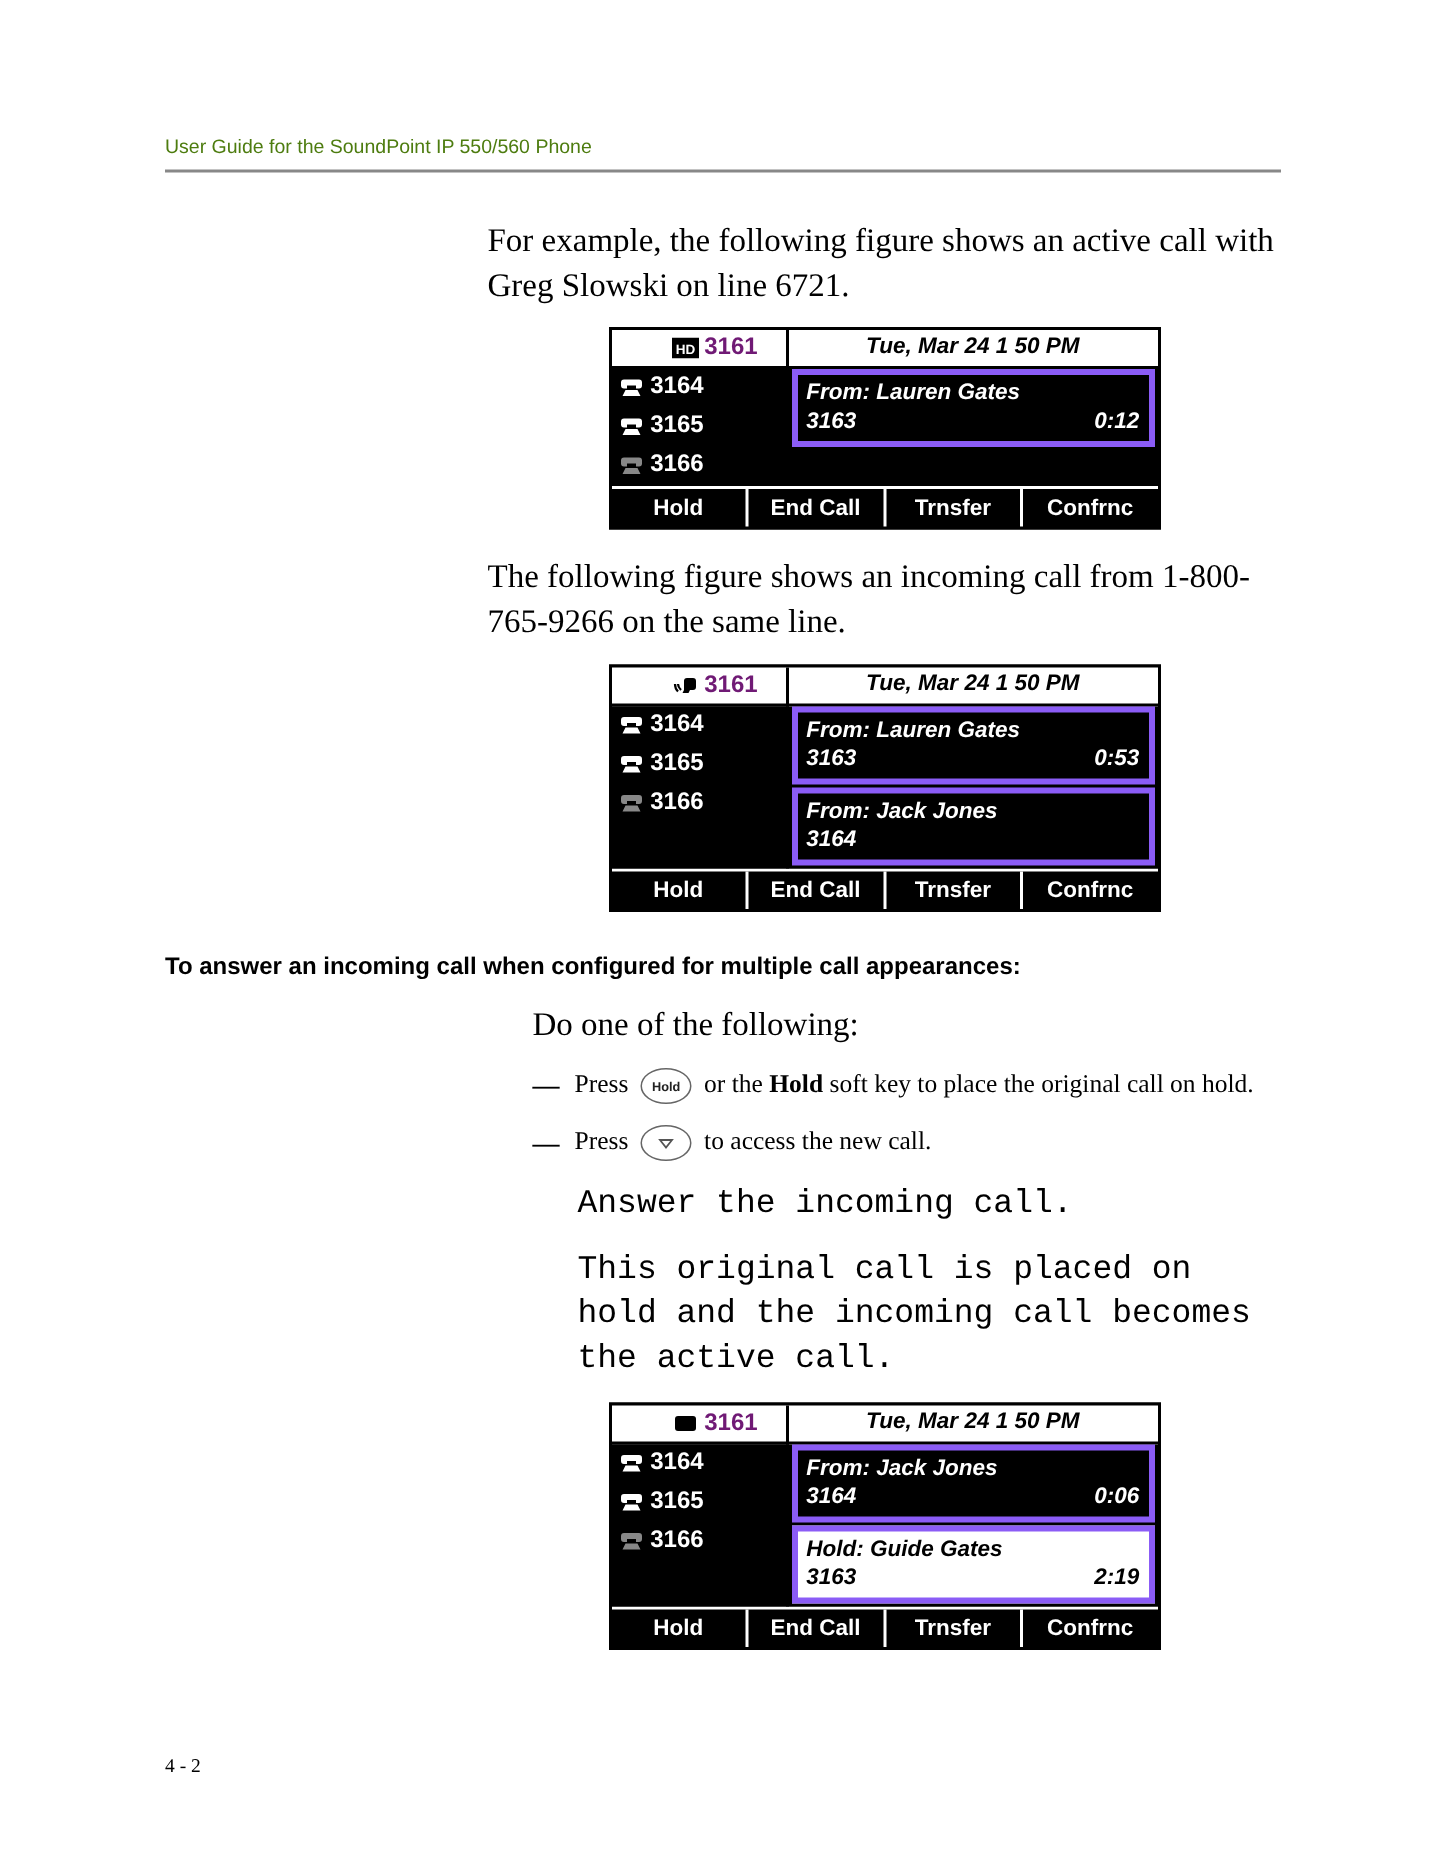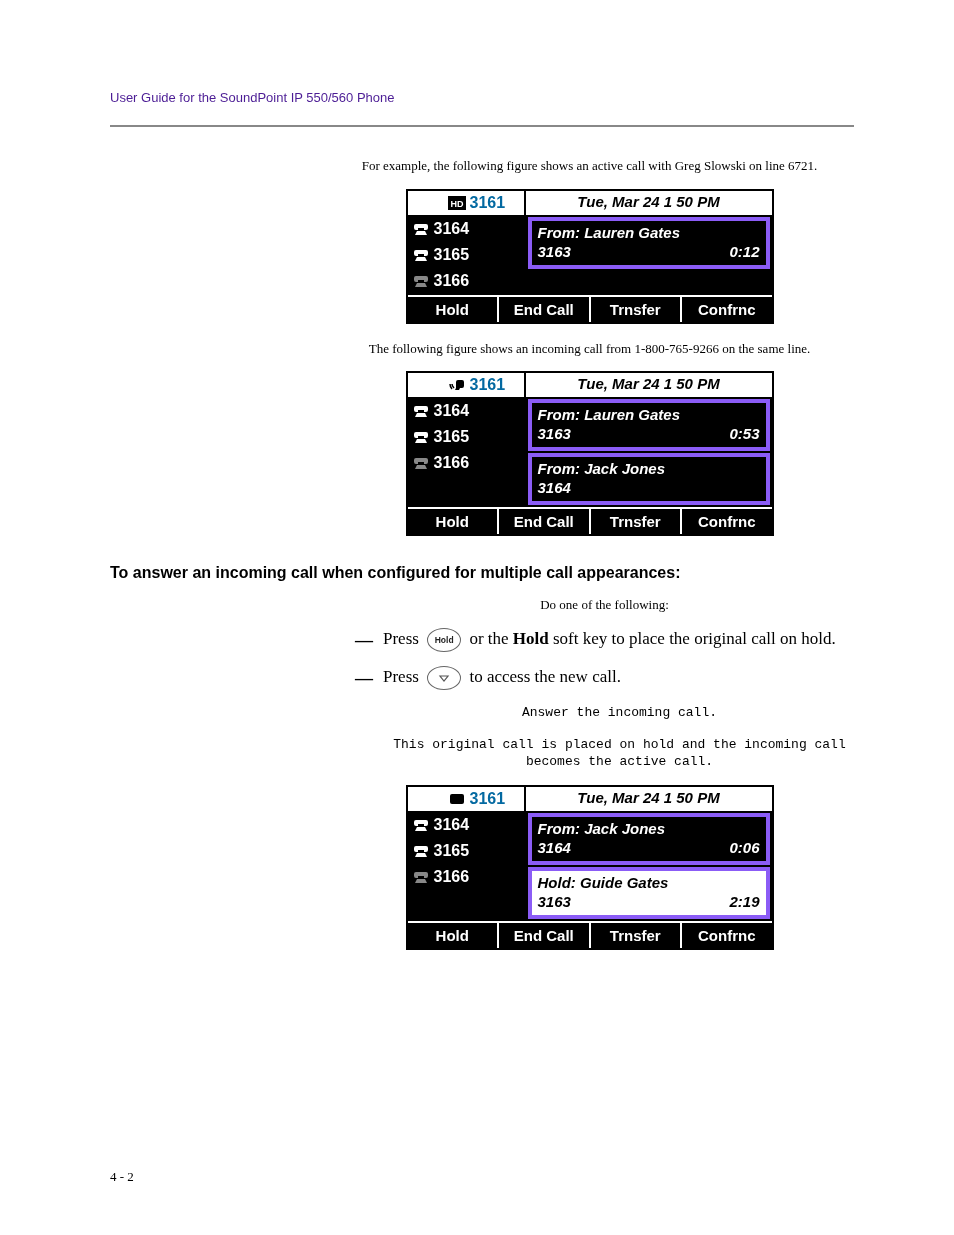--- a/index.html
+++ b/index.html
@@ -12,37 +12,36 @@
   }
   .page {
     width: 954px;
     height: 1235px;
     position: relative;
     padding: 90px 100px 40px 110px;
   }
   .running-head {
     font-family: Arial, Helvetica, sans-serif;
     font-size: 13px;
-    color: #4c1d95;
-    margin-bottom: 20px;
+    color: #4d7c0f;
+    margin-bottom: 8px;
   }
   .hr {
     border: none;
     border-top: 2px solid #888;
     margin: 0 0 30px 0;
   }
   .content {
     margin-left: 215px;
     max-width: 540px;
   }
   .body-text {
-    font-size: 13px;
+    font-size: 22px;
     line-height: 1.35;
     margin: 0 0 14px 0;
-    text-align: center;
   }
   .phone {
     width: 368px;
     margin: 0 auto 16px auto;
     border: 2px solid #000;
     background: #000;
     font-family: Arial, Helvetica, sans-serif;
     color: #fff;
   }
   .phone-top {
@@ -61,21 +60,21 @@
     padding: 2px 4px;
     border-bottom: 2px solid #000;
     border-right: 2px solid #000;
     font-weight: bold;
     font-size: 16px;
     background: #000;
     color: #fff;
   }
   .linekey.inverse {
     background: #fff;
-    color: #0369a1;
+    color: #701a75;
     padding-left: 40px;
   }
   .linekey svg { flex: 0 0 auto; }
   .linekey-spacer { flex: 1; background:#000; border-right: 2px solid #000; }
   .mainpane {
     flex: 1;
     display: flex;
     flex-direction: column;
     background: #000;
     font-style: italic;

